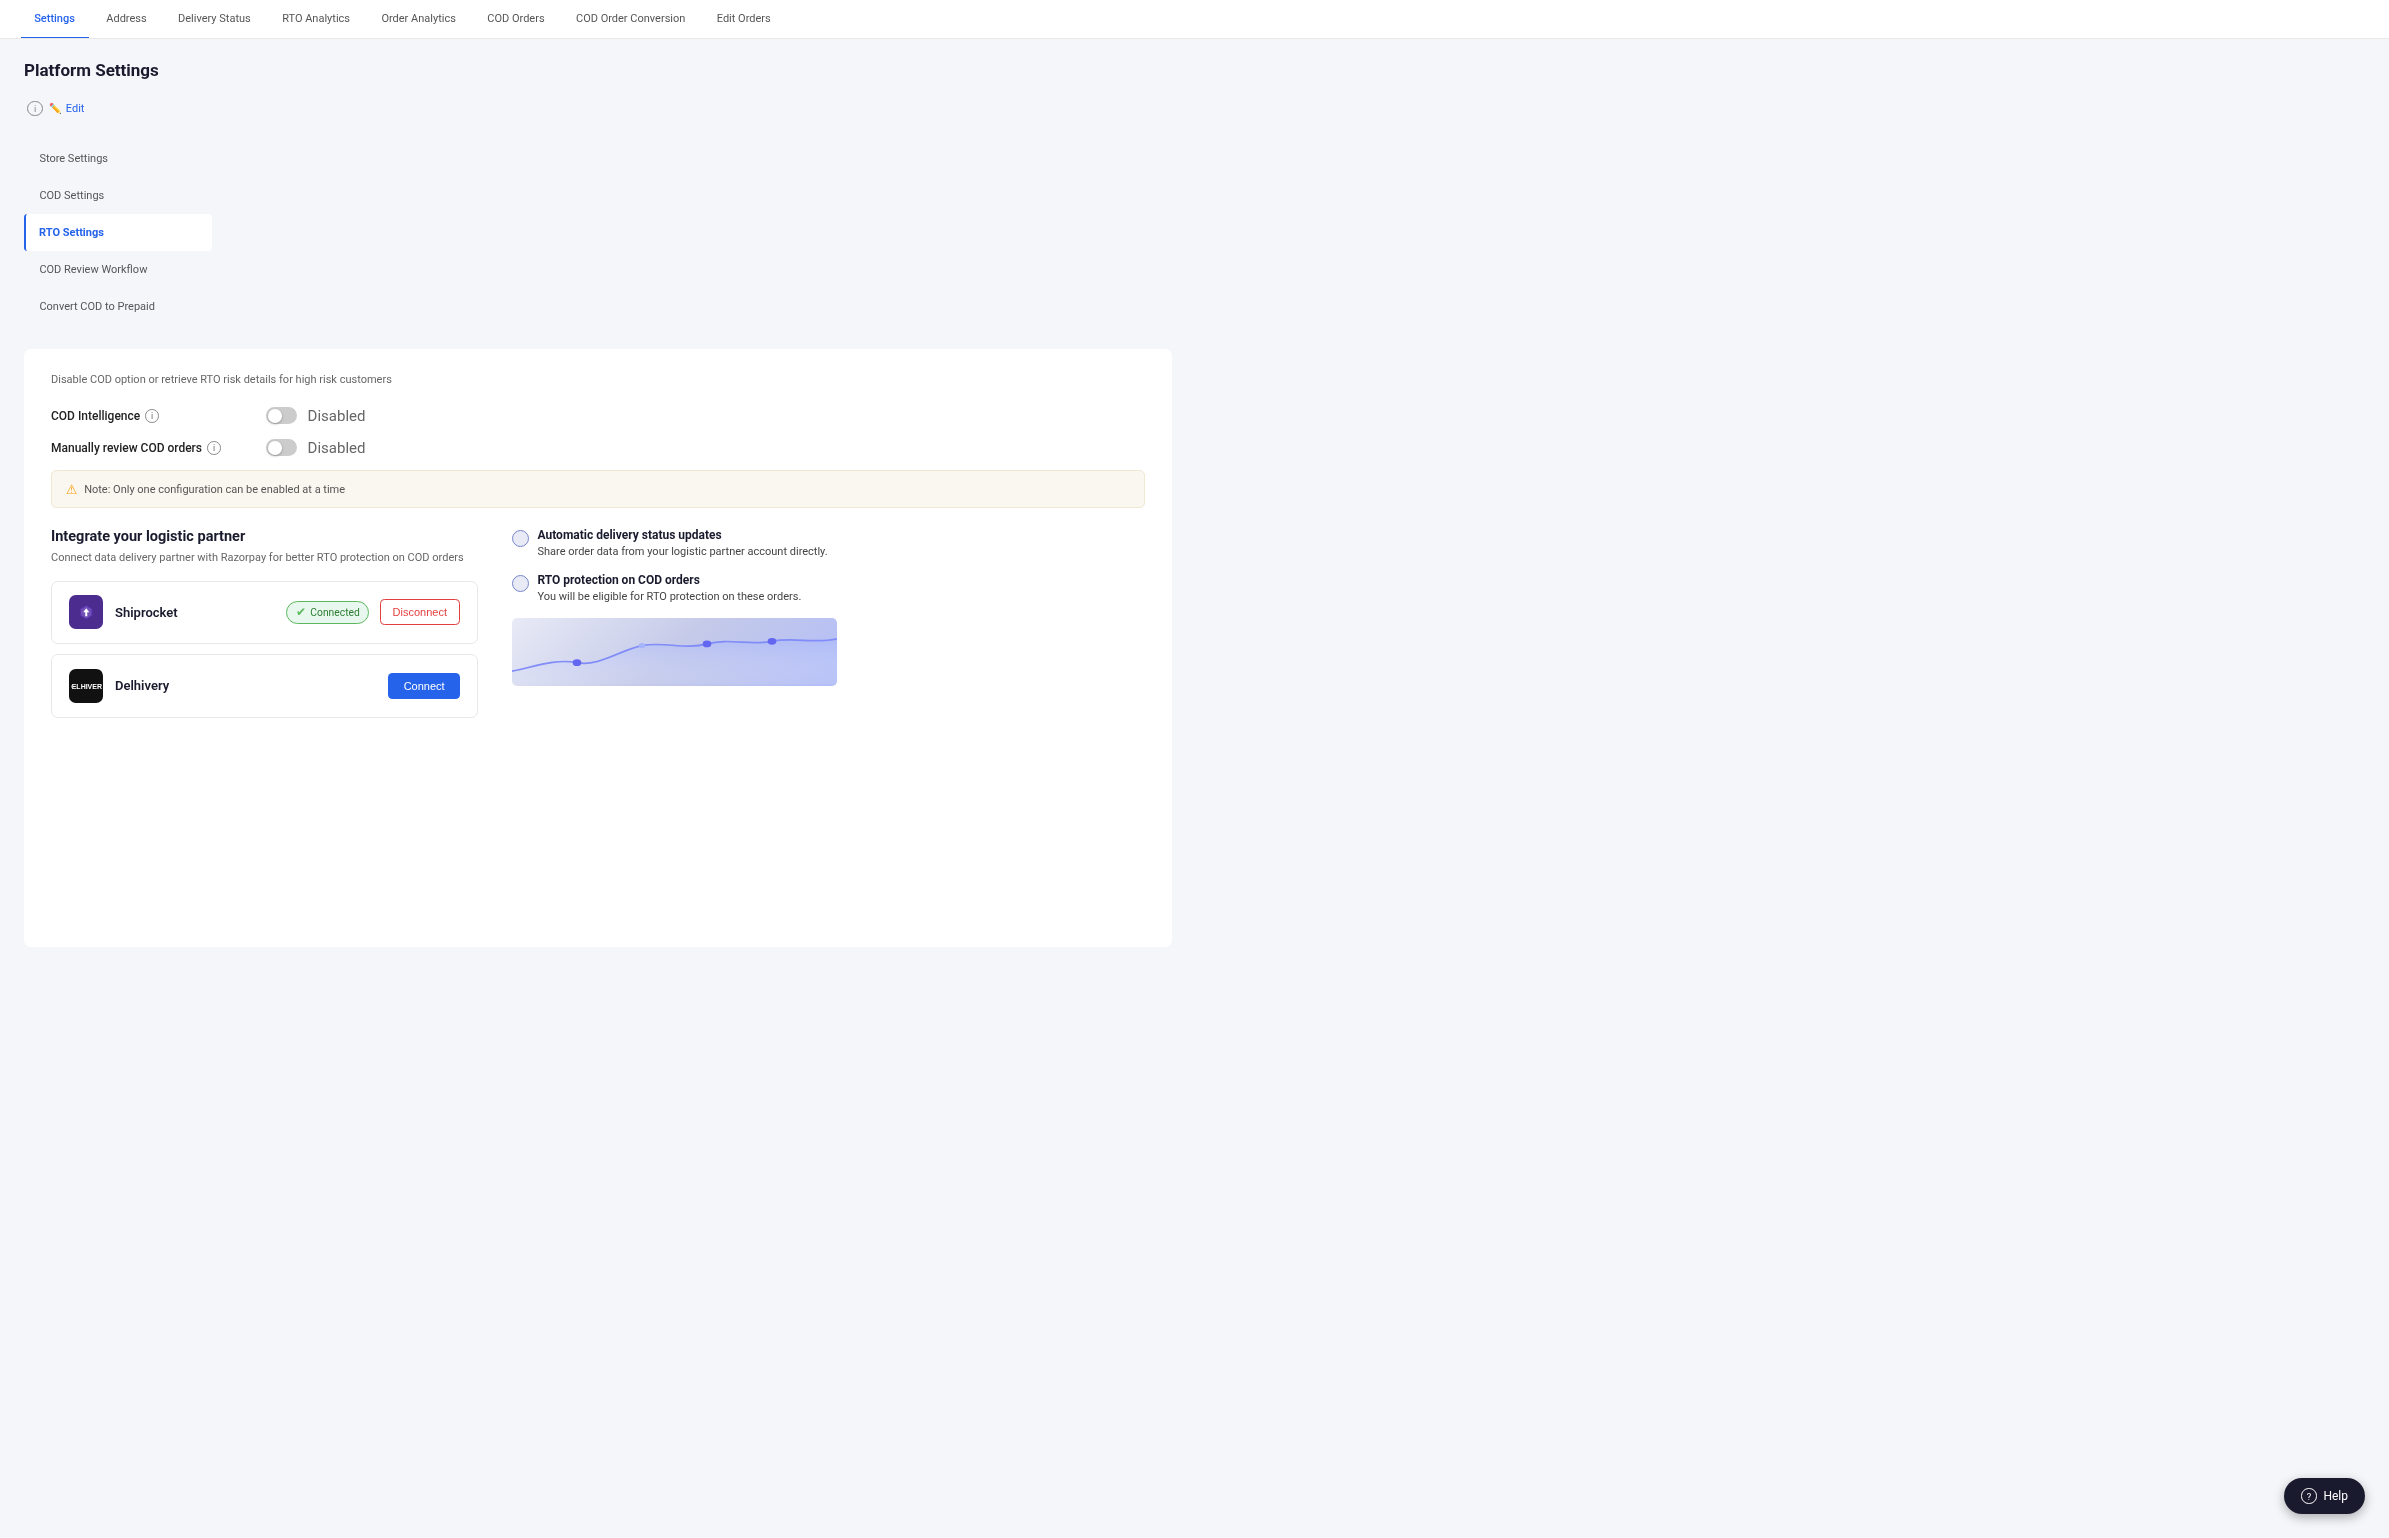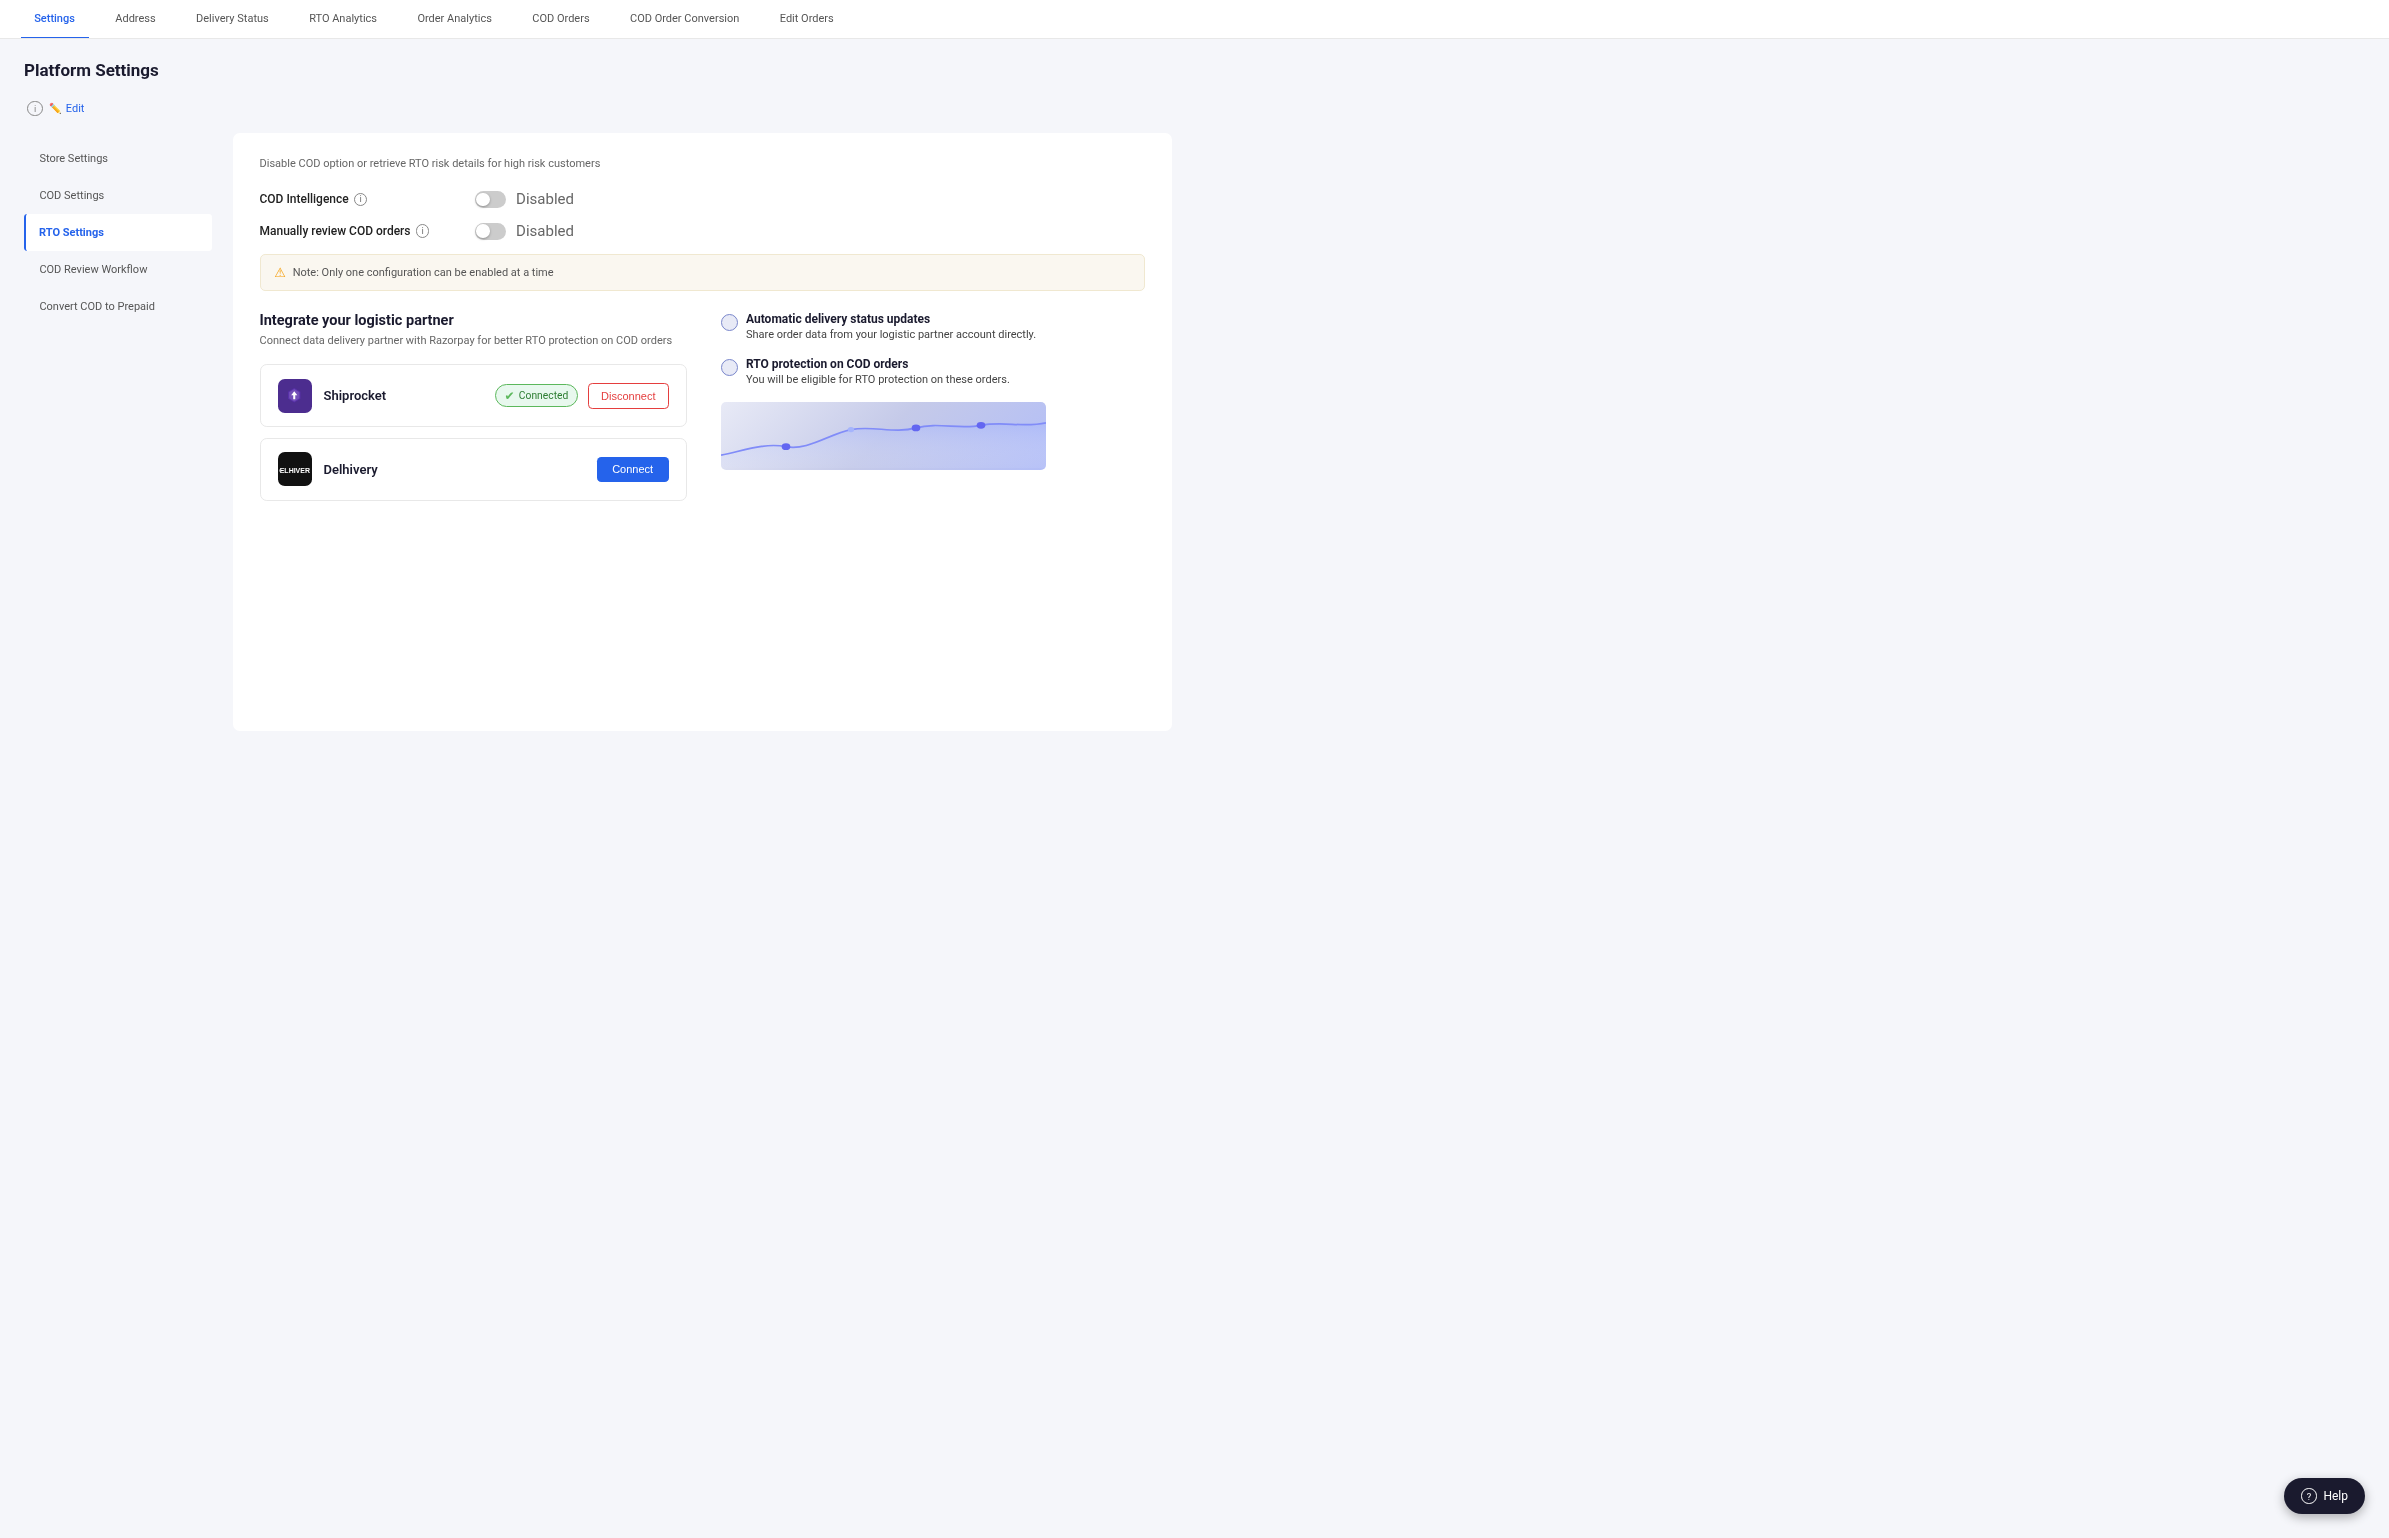--- a/index.html
+++ b/index.html
@@ -13,21 +13,21 @@
     
     .page-title { font-size: 17px; font-weight: 700; color: #1a1a2e; margin-bottom: 21px; }
 
     
     .info-edit-row { display: flex; align-items: center; gap: 6.8px; margin-bottom: 17px; margin-left: 3.4px; }
     .info-icon { width: 15.4px; height: 15.4px; border: 1.3px solid #888; border-radius: 50%; display: flex; align-items: center; justify-content: center; font-size: 9.4px; color: #888; cursor: pointer; }
     .edit-btn { display: flex; align-items: center; gap: 3.4px; color: #2563eb; font-size: 11px; cursor: pointer; }
     .edit-icon { font-size: 10.3px; }
 
     
-    .content-layout { display: flex; gap: 0; }
+    .content-layout { display: flex; gap: 18px; flex-direction: column; }
 
     
     .sidebar { width: 188px; min-width: 188px; background: #f5f6fa; border-radius: 6.8px; padding: 6.8px 0; margin-right: 20.5px; }
     .sidebar-item { padding: 12px 15.4px; font-size: 11px; color: #555; cursor: pointer; border-radius: 3.4px; }
     .sidebar-item.active { color: #2563eb; font-weight: 700; border-left: 2.6px solid #2563eb; background: #fff; padding-left: 13px; }
 
     
     .main-content { flex: 1; background: #fff; border-radius: 6.8px; padding: 24px 27px; min-height: 598px; }
 
     
@@ -86,21 +86,21 @@
     
     .sr-logo { width: 20.5px; height: 20.5px; fill: white; }
 
     
     .chart-area { position: relative; width: 100%; height: 64px; }
     .chart-area svg { width: 100%; height: 100%; }
   </style>
 </head>
 <body>
 
-<nav style="background:#fff; border-bottom:0.9px solid #e8e8e8; padding: 0 20.5px; display:flex; align-items:flex-start; gap:13px;">
+<nav style="background:#fff; border-bottom:0.9px solid #e8e8e8; padding: 0 20.5px; display:flex; align-items:flex-start; gap:4px;">
   <div class="top-nav-item active">Settings</div>
   <div class="top-nav-item">Address</div>
   <div class="top-nav-item">Delivery Status</div>
   <div class="top-nav-item">RTO Analytics</div>
   <div class="top-nav-item">Order Analytics</div>
   <div class="top-nav-item">COD Orders</div>
   <div class="top-nav-item">COD Order Conversion</div>
   <div class="top-nav-item">Edit Orders</div>
 </nav>
 

